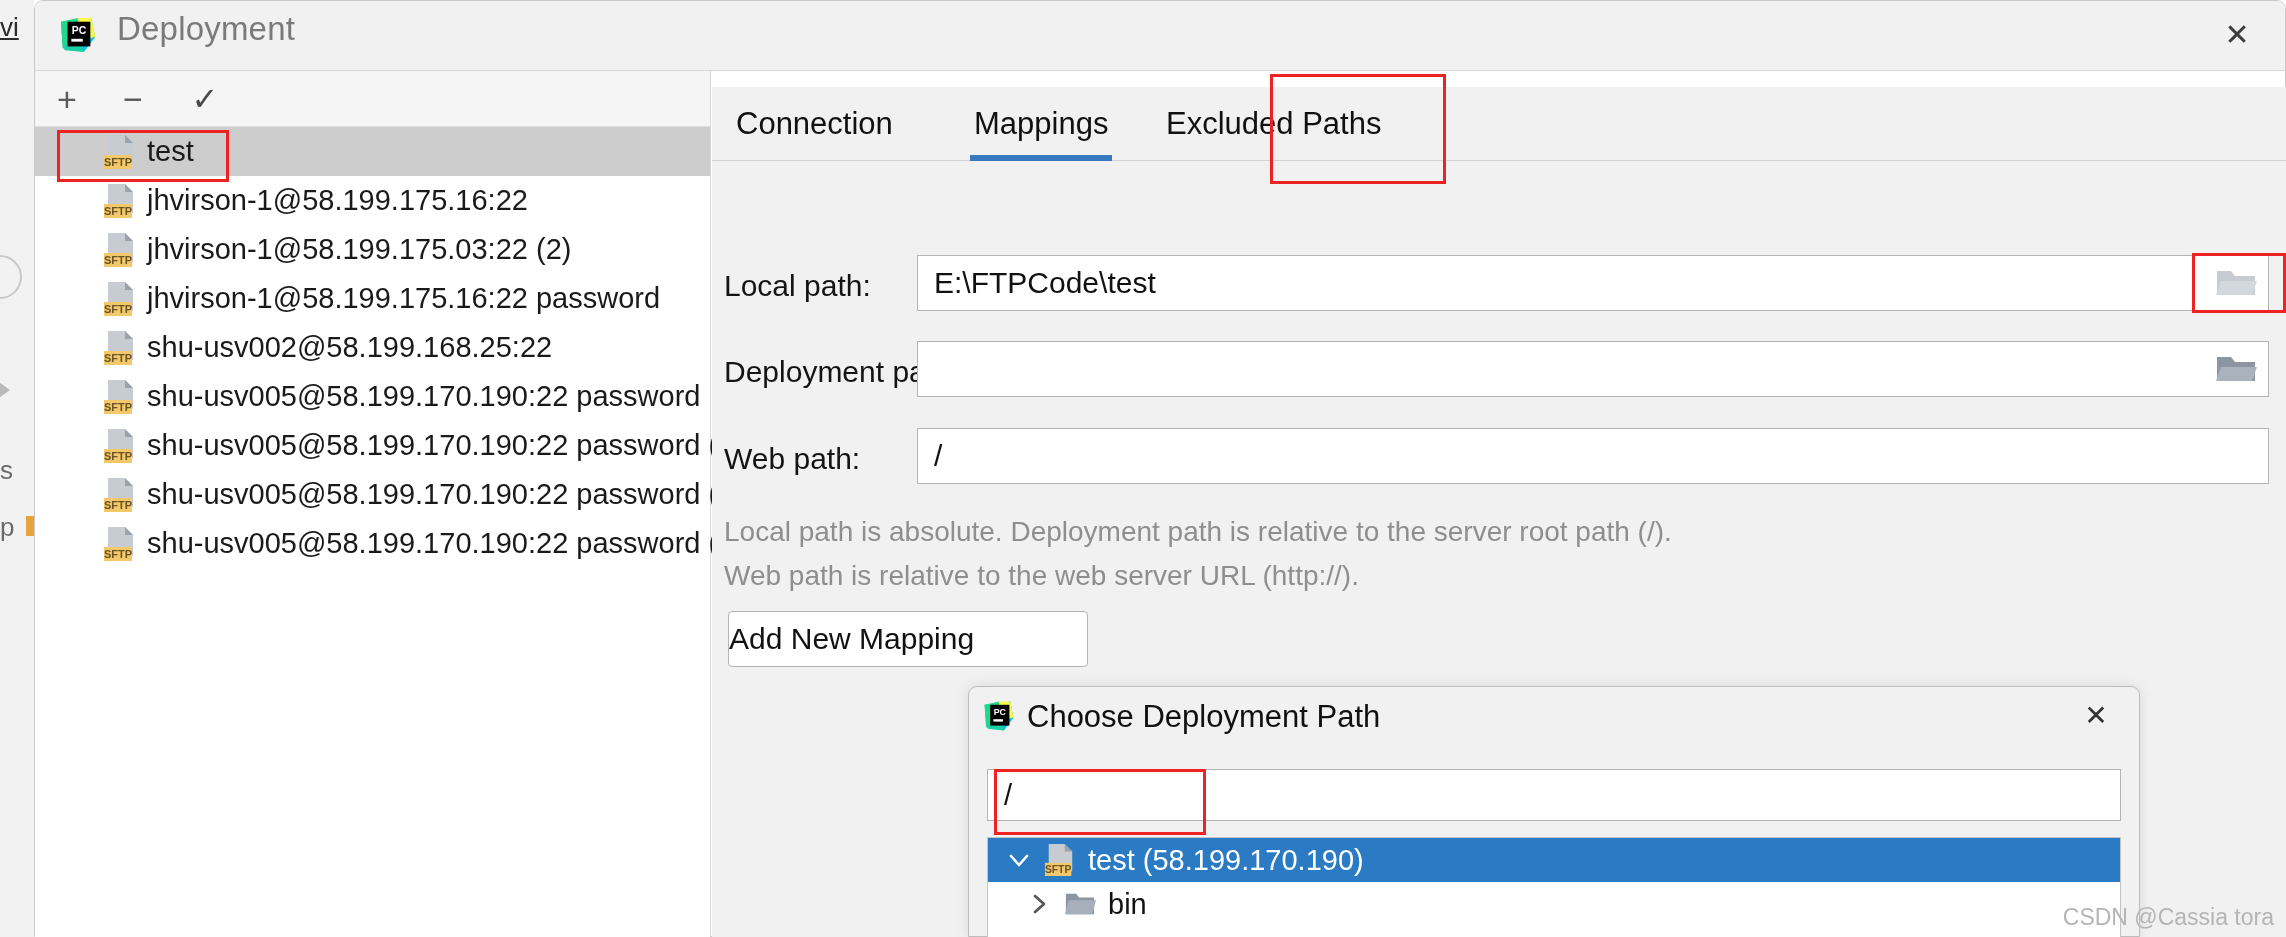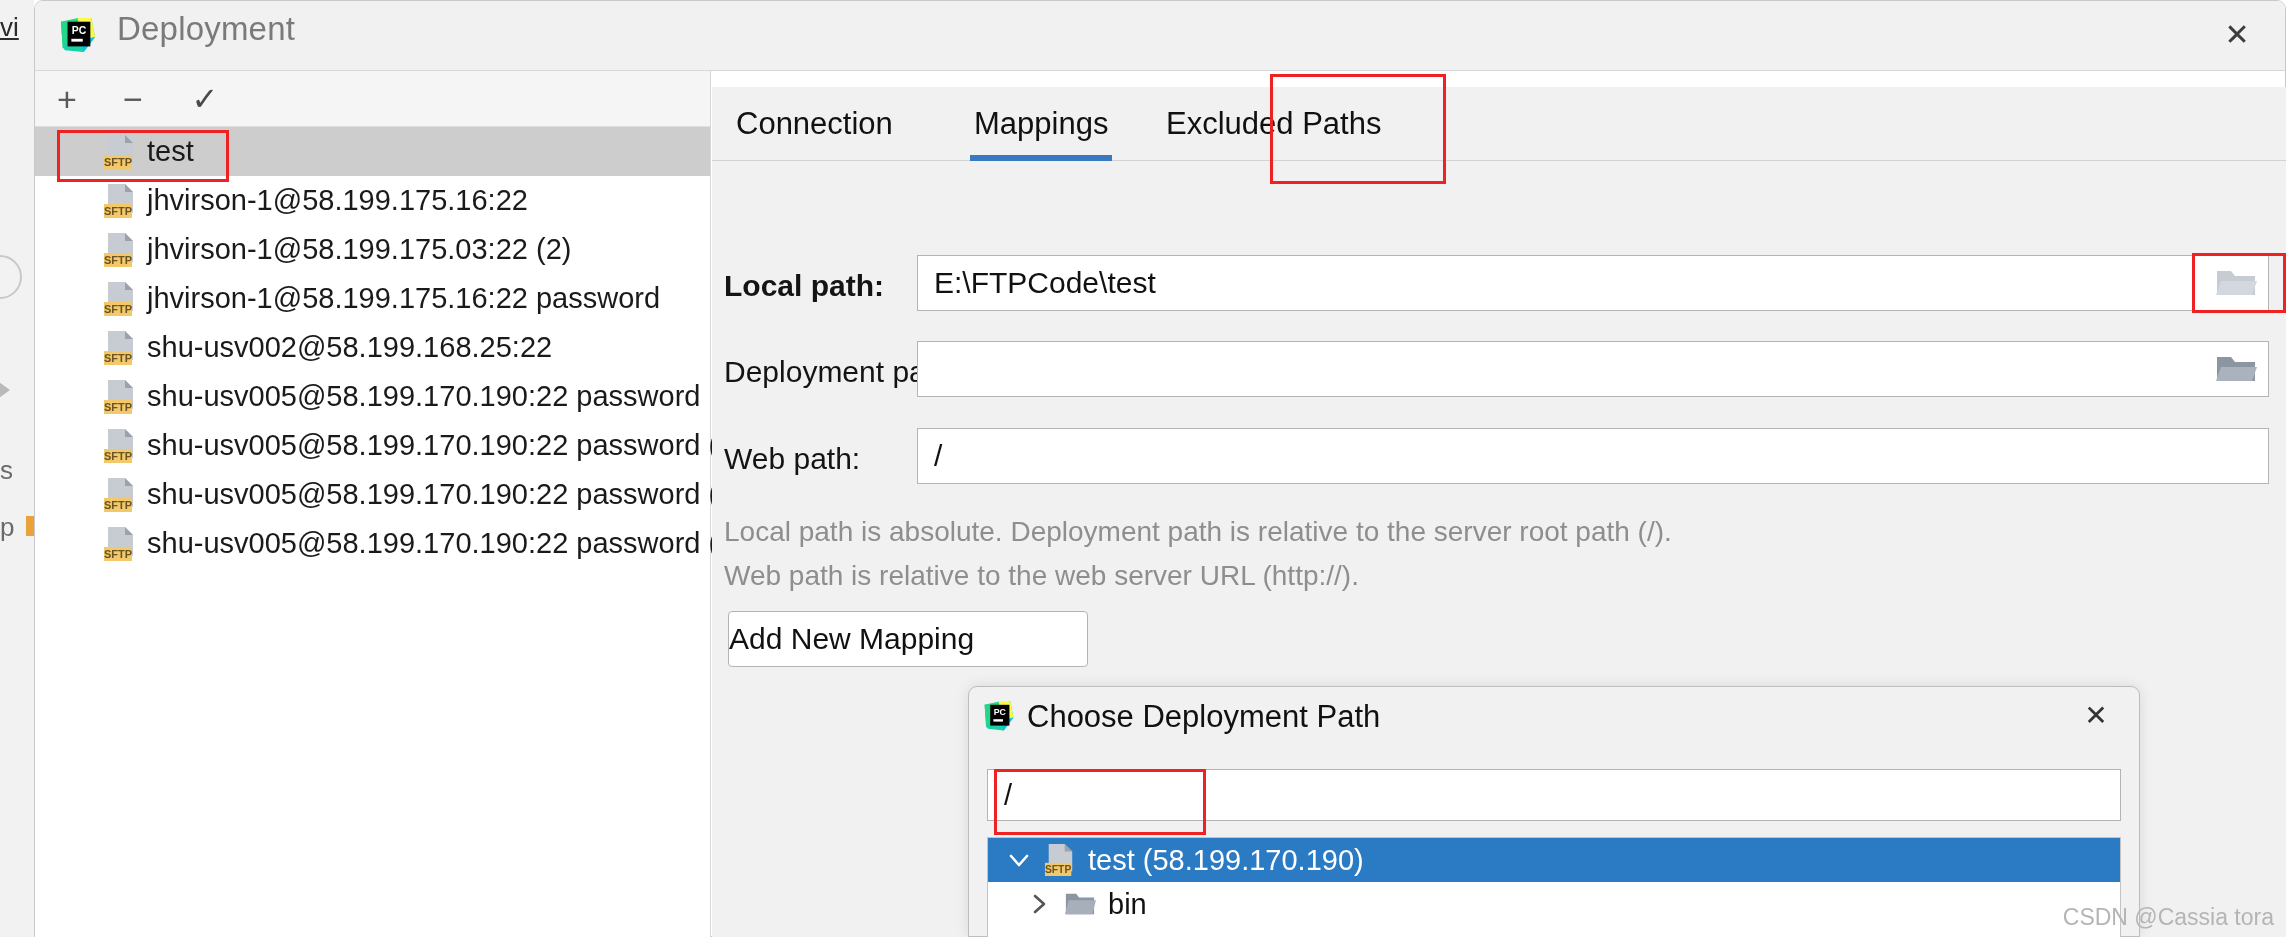--- a/index.html
+++ b/index.html
@@ -464,21 +464,21 @@
 
       <div class="tabs">
         <div class="tab" style="left:10px;">Connection</div>
         <div class="tab" style="left:440px;">Excluded Paths</div>
         <div class="tab" style="left:248px;">
           <span>Mappings</span>
           <div class="tab-underline"></div>
         </div>
       </div>
 
-      <div class="field-label" style="left:12px; top:182px;font-weight:bold;">Local path:</div>
+      <div class="field-label" style="left:12px; top:182px;">Local path:</div>
       <div class="field-box" style="left:205px; top:168px; width:1352px; height:56px;">
         <span class="val">E:\FTPCode\test</span>
         <svg class="folder-btn" viewBox="0 0 44 36">
           <path d="M3 6 h14 l4 5 h20 v19 h-38 z" fill="#c6ccd2"></path>
           <path d="M7 16 h36 l-5 14 h-36 z" fill="#d2d8dd"></path>
         </svg>
       </div>
 
       <div class="field-label" style="left:12px; top:268px;">Deployment path:</div>
       <div class="field-box" style="left:205px; top:254px; width:1352px; height:56px;">

